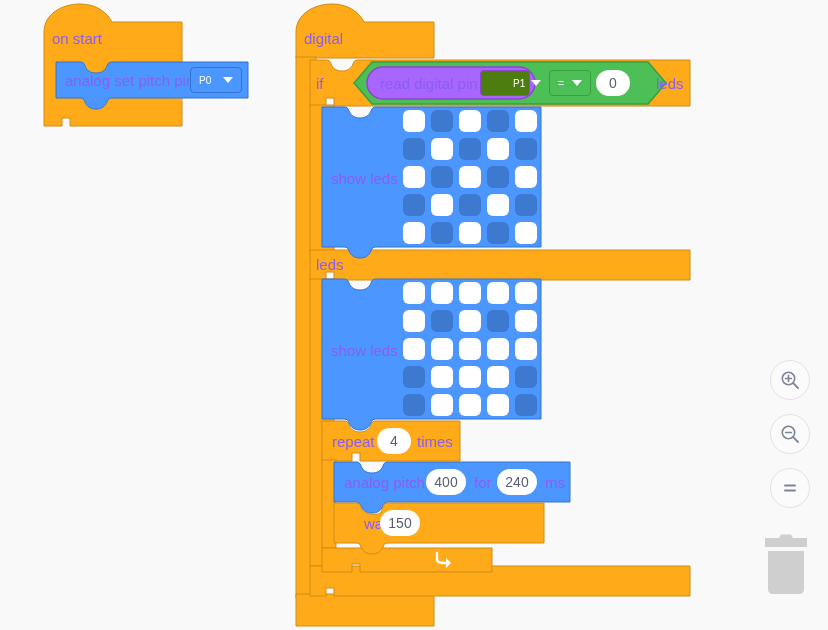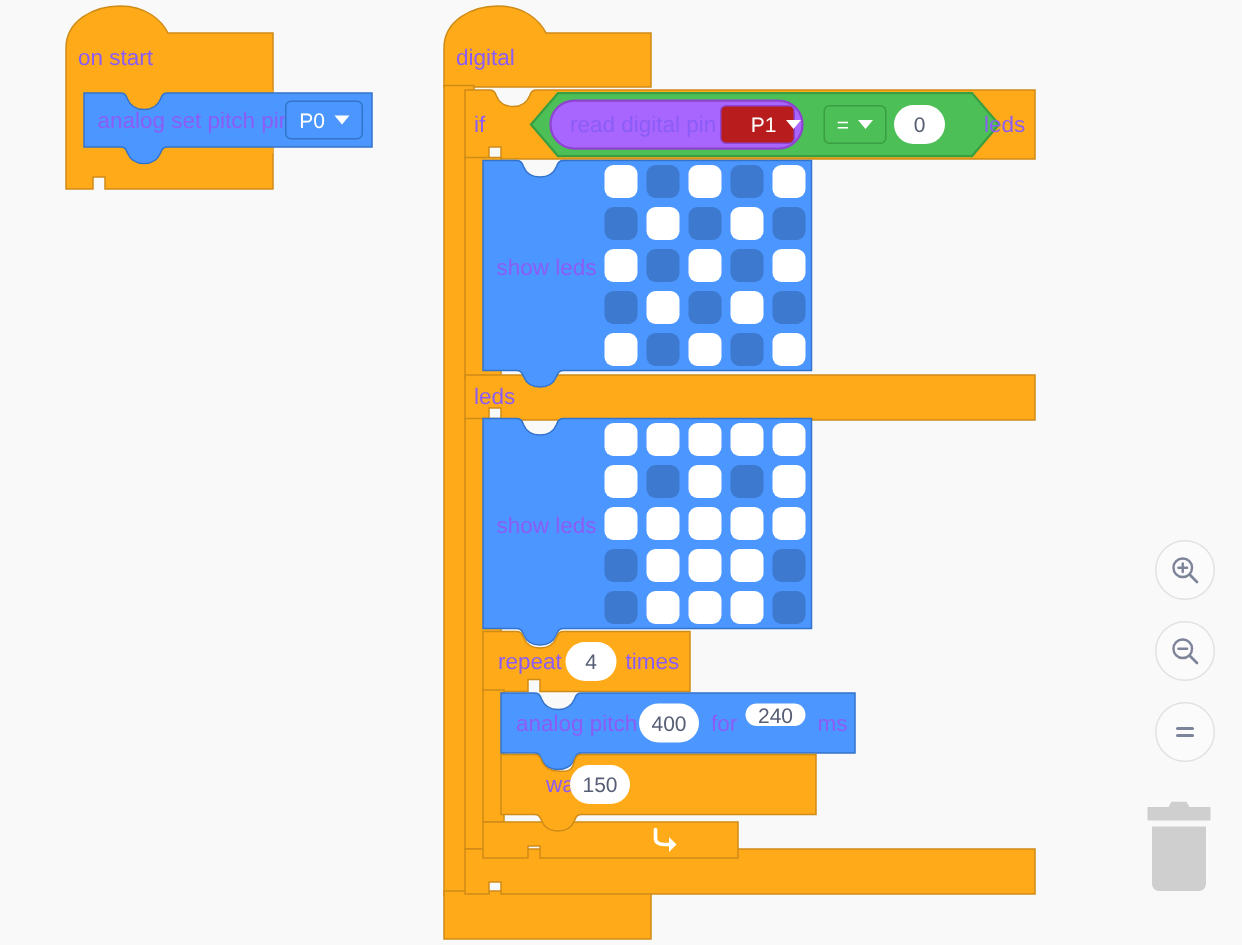--- a/index.html
+++ b/index.html
@@ -46,26 +46,27 @@
     align-items: center;
     justify-content: center;
     box-sizing: border-box;
     user-select: none;
   }
   .field-dd {
     background: #4c97ff;
     border: 1px solid #3373cc;
     border-radius: 4px;
     color: #fff;
-    font-size: 14px;
+    font-size: 10px;
     padding: 0 8px;
     gap: 6px;
+    justify-content: space-between;
   }
   .field-dd.purple {
-    background: #b91c1c;
+    background: #4d7c0f;
     border-color: #8e44d0;
     padding-left: 32px;
   }
   .field-dd.green {
     background: #4cbf56;
     border-color: #389e41;
   }
   .field-dd.orange {
     background: #ffab19;
     border-color: #cf8b17;
@@ -435,21 +436,21 @@
   <div class="txt blk-label" style="left:417px; top:434px;">times</div>
 
   <div class="txt blk-label" style="left:344px; top:475px;">analog pitch</div>
 
   <div class="field field-num" style="left:426px; top:469px; width:40px; height:26px;">
     <span>400</span>
   </div>
 
   <div class="txt blk-label" style="left:474px; top:475px;">for</div>
 
-  <div class="field field-num" style="left:497px; top:469px; width:40px; height:15px;">
+  <div class="field field-num" style="left:497px; top:469px; width:40px; height:26px;">
     <span>240</span>
   </div>
 
   <div class="txt blk-label" style="left:545px; top:475px;">ms</div>
 
   <div class="txt blk-label" style="left:364px; top:516px;">wait</div>
 
   <div class="field field-num" style="left:380px; top:510px; width:40px; height:26px;">
     <span>150</span>
   </div>

